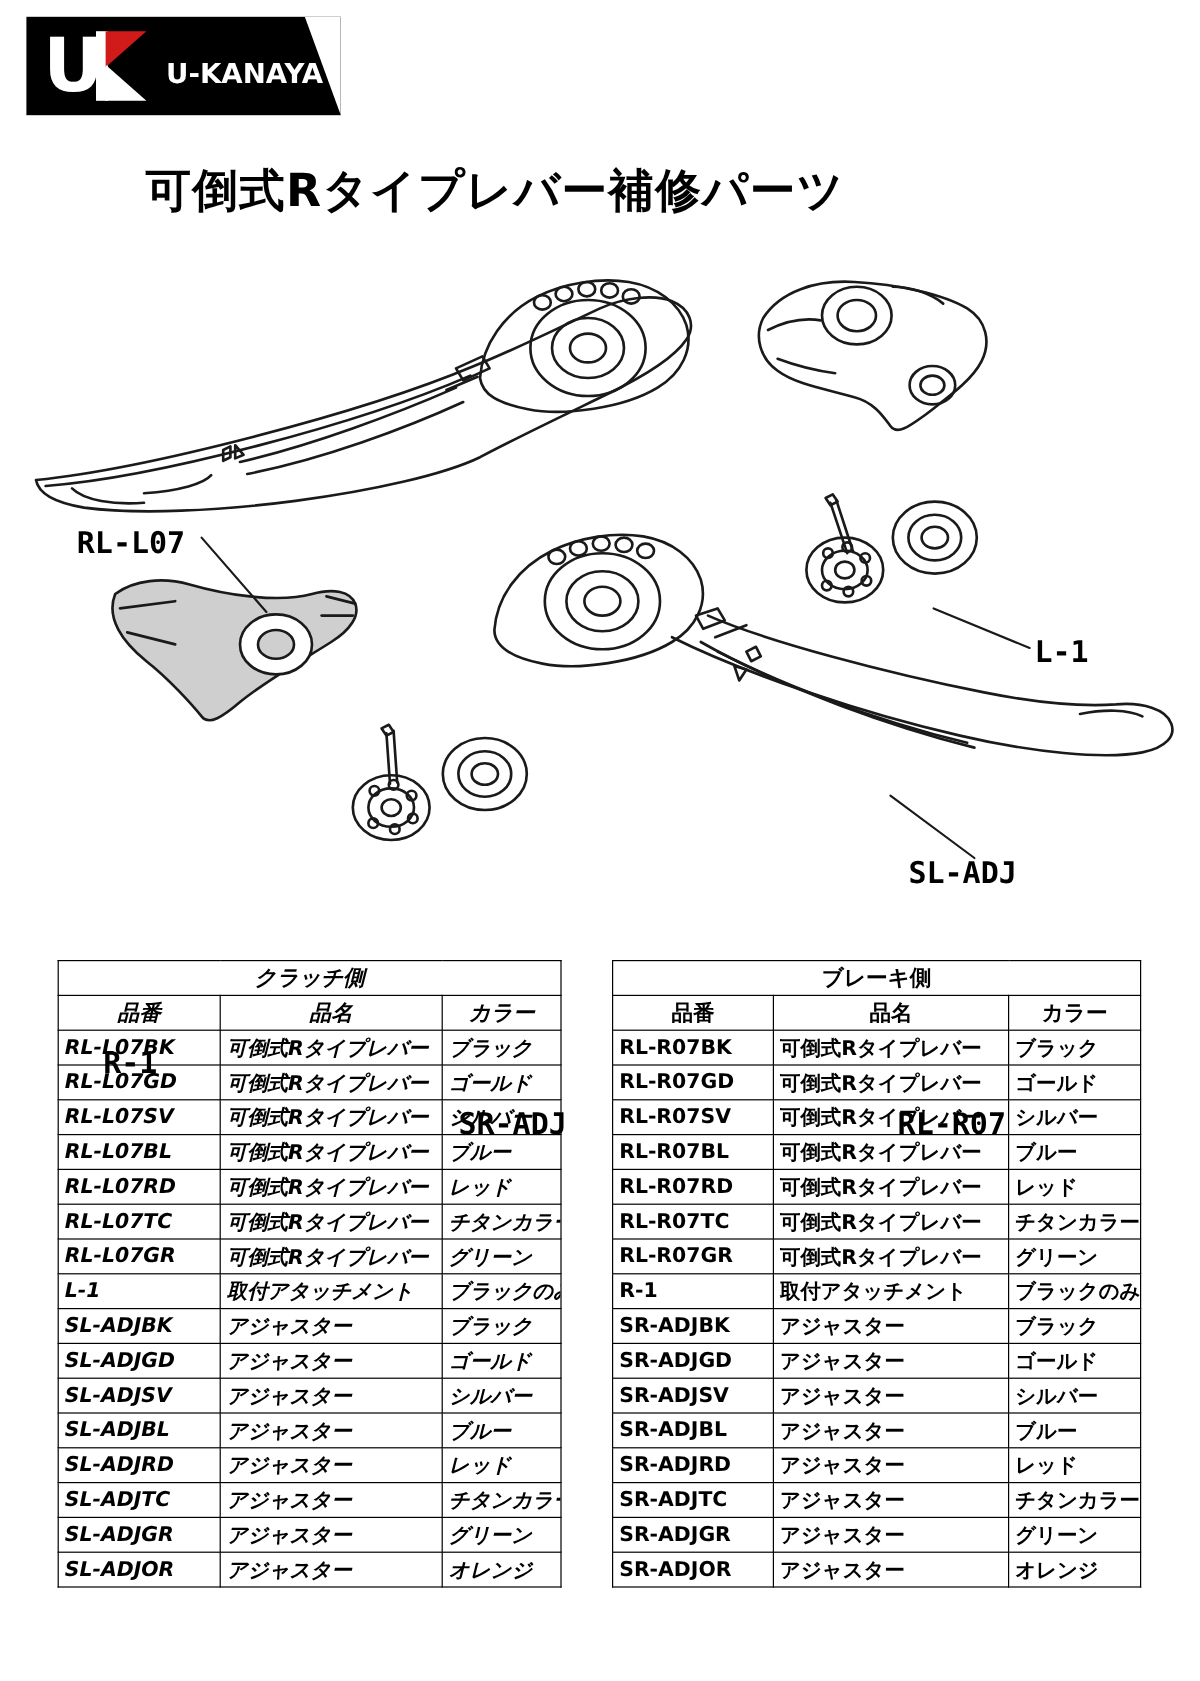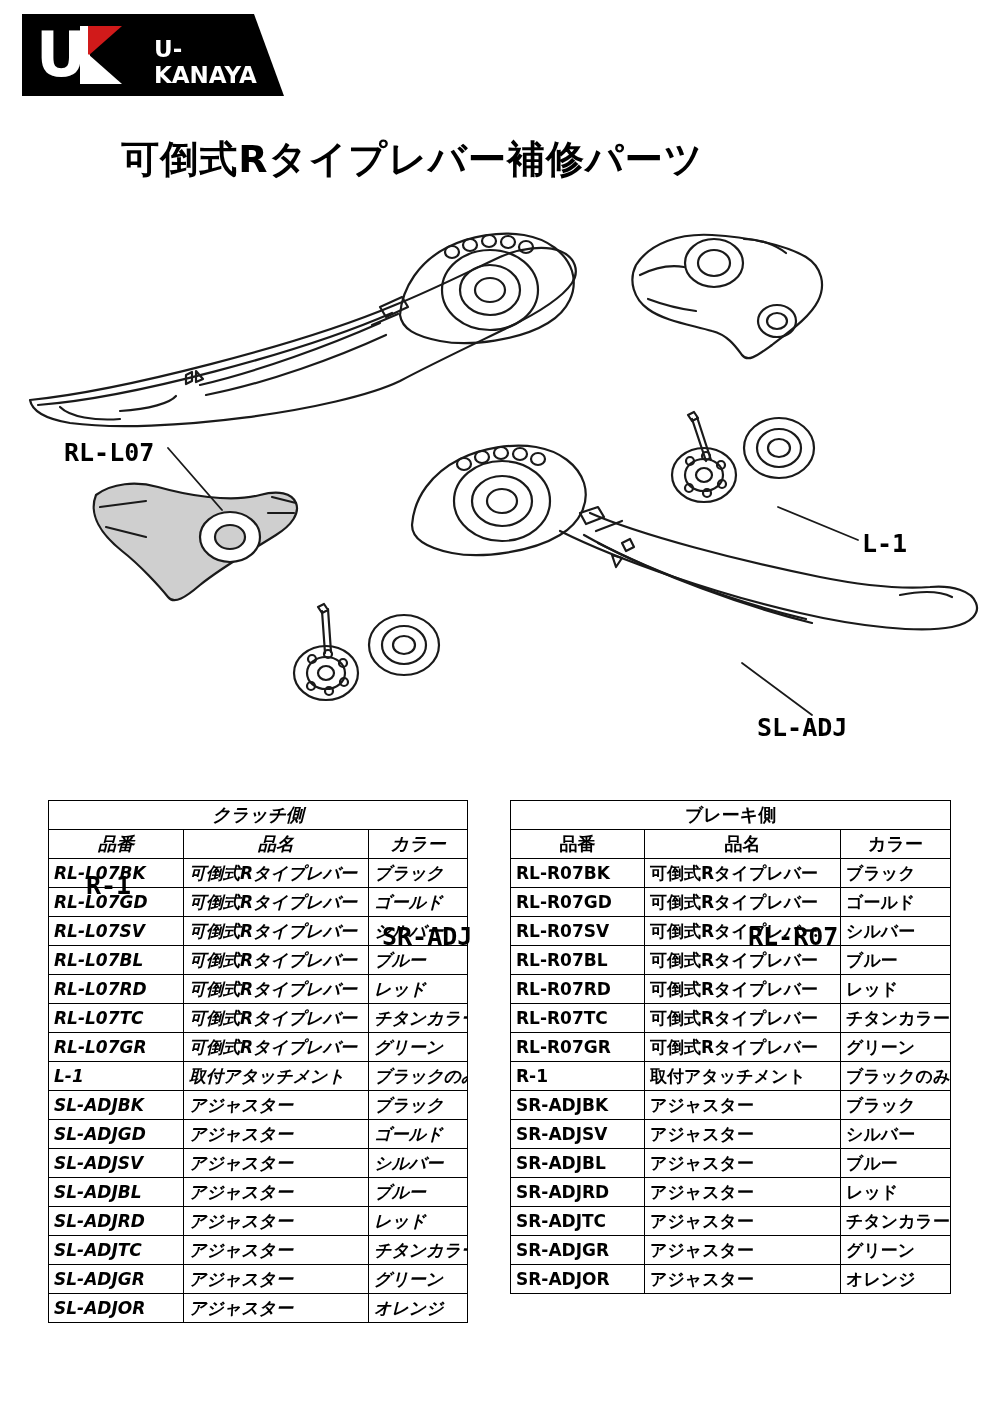--- a/index.html
+++ b/index.html
@@ -68,21 +68,21 @@
     width: 10px;
     height: 58px;
     background: #fff;
   }
   .logo-text {
     color: #fff;
     font-size: 23px;
     font-weight: bold;
     font-family: "DejaVu Sans", sans-serif;
     letter-spacing: 0px;
-    margin-left: 20px;
+    margin-left: 4px;
     margin-top: 14px;
   }
   .logo-notch {
     position: absolute;
     right: 0;
     top: 0;
     width: 0;
     height: 0;
     border-top: 82px solid #fff;
     border-left: 30px solid transparent;
@@ -485,20 +485,25 @@
           <td class="c-code">R-1</td>
           <td class="c-name">取付アタッチメント</td>
           <td class="c-color">ブラックのみ</td>
         </tr>
         <tr>
           <td class="c-code">SR-ADJBK</td>
           <td class="c-name">アジャスター</td>
           <td class="c-color">ブラック</td>
         </tr>
         <tr>
+          <td class="c-code">SR-ADJGD</td>
+          <td class="c-name">アジャスター</td>
+          <td class="c-color">ゴールド</td>
+        </tr>
+        <tr>
           <td class="c-code">SR-ADJSV</td>
           <td class="c-name">アジャスター</td>
           <td class="c-color">シルバー</td>
         </tr>
         <tr>
           <td class="c-code">SR-ADJBL</td>
           <td class="c-name">アジャスター</td>
           <td class="c-color">ブルー</td>
         </tr>
         <tr>

